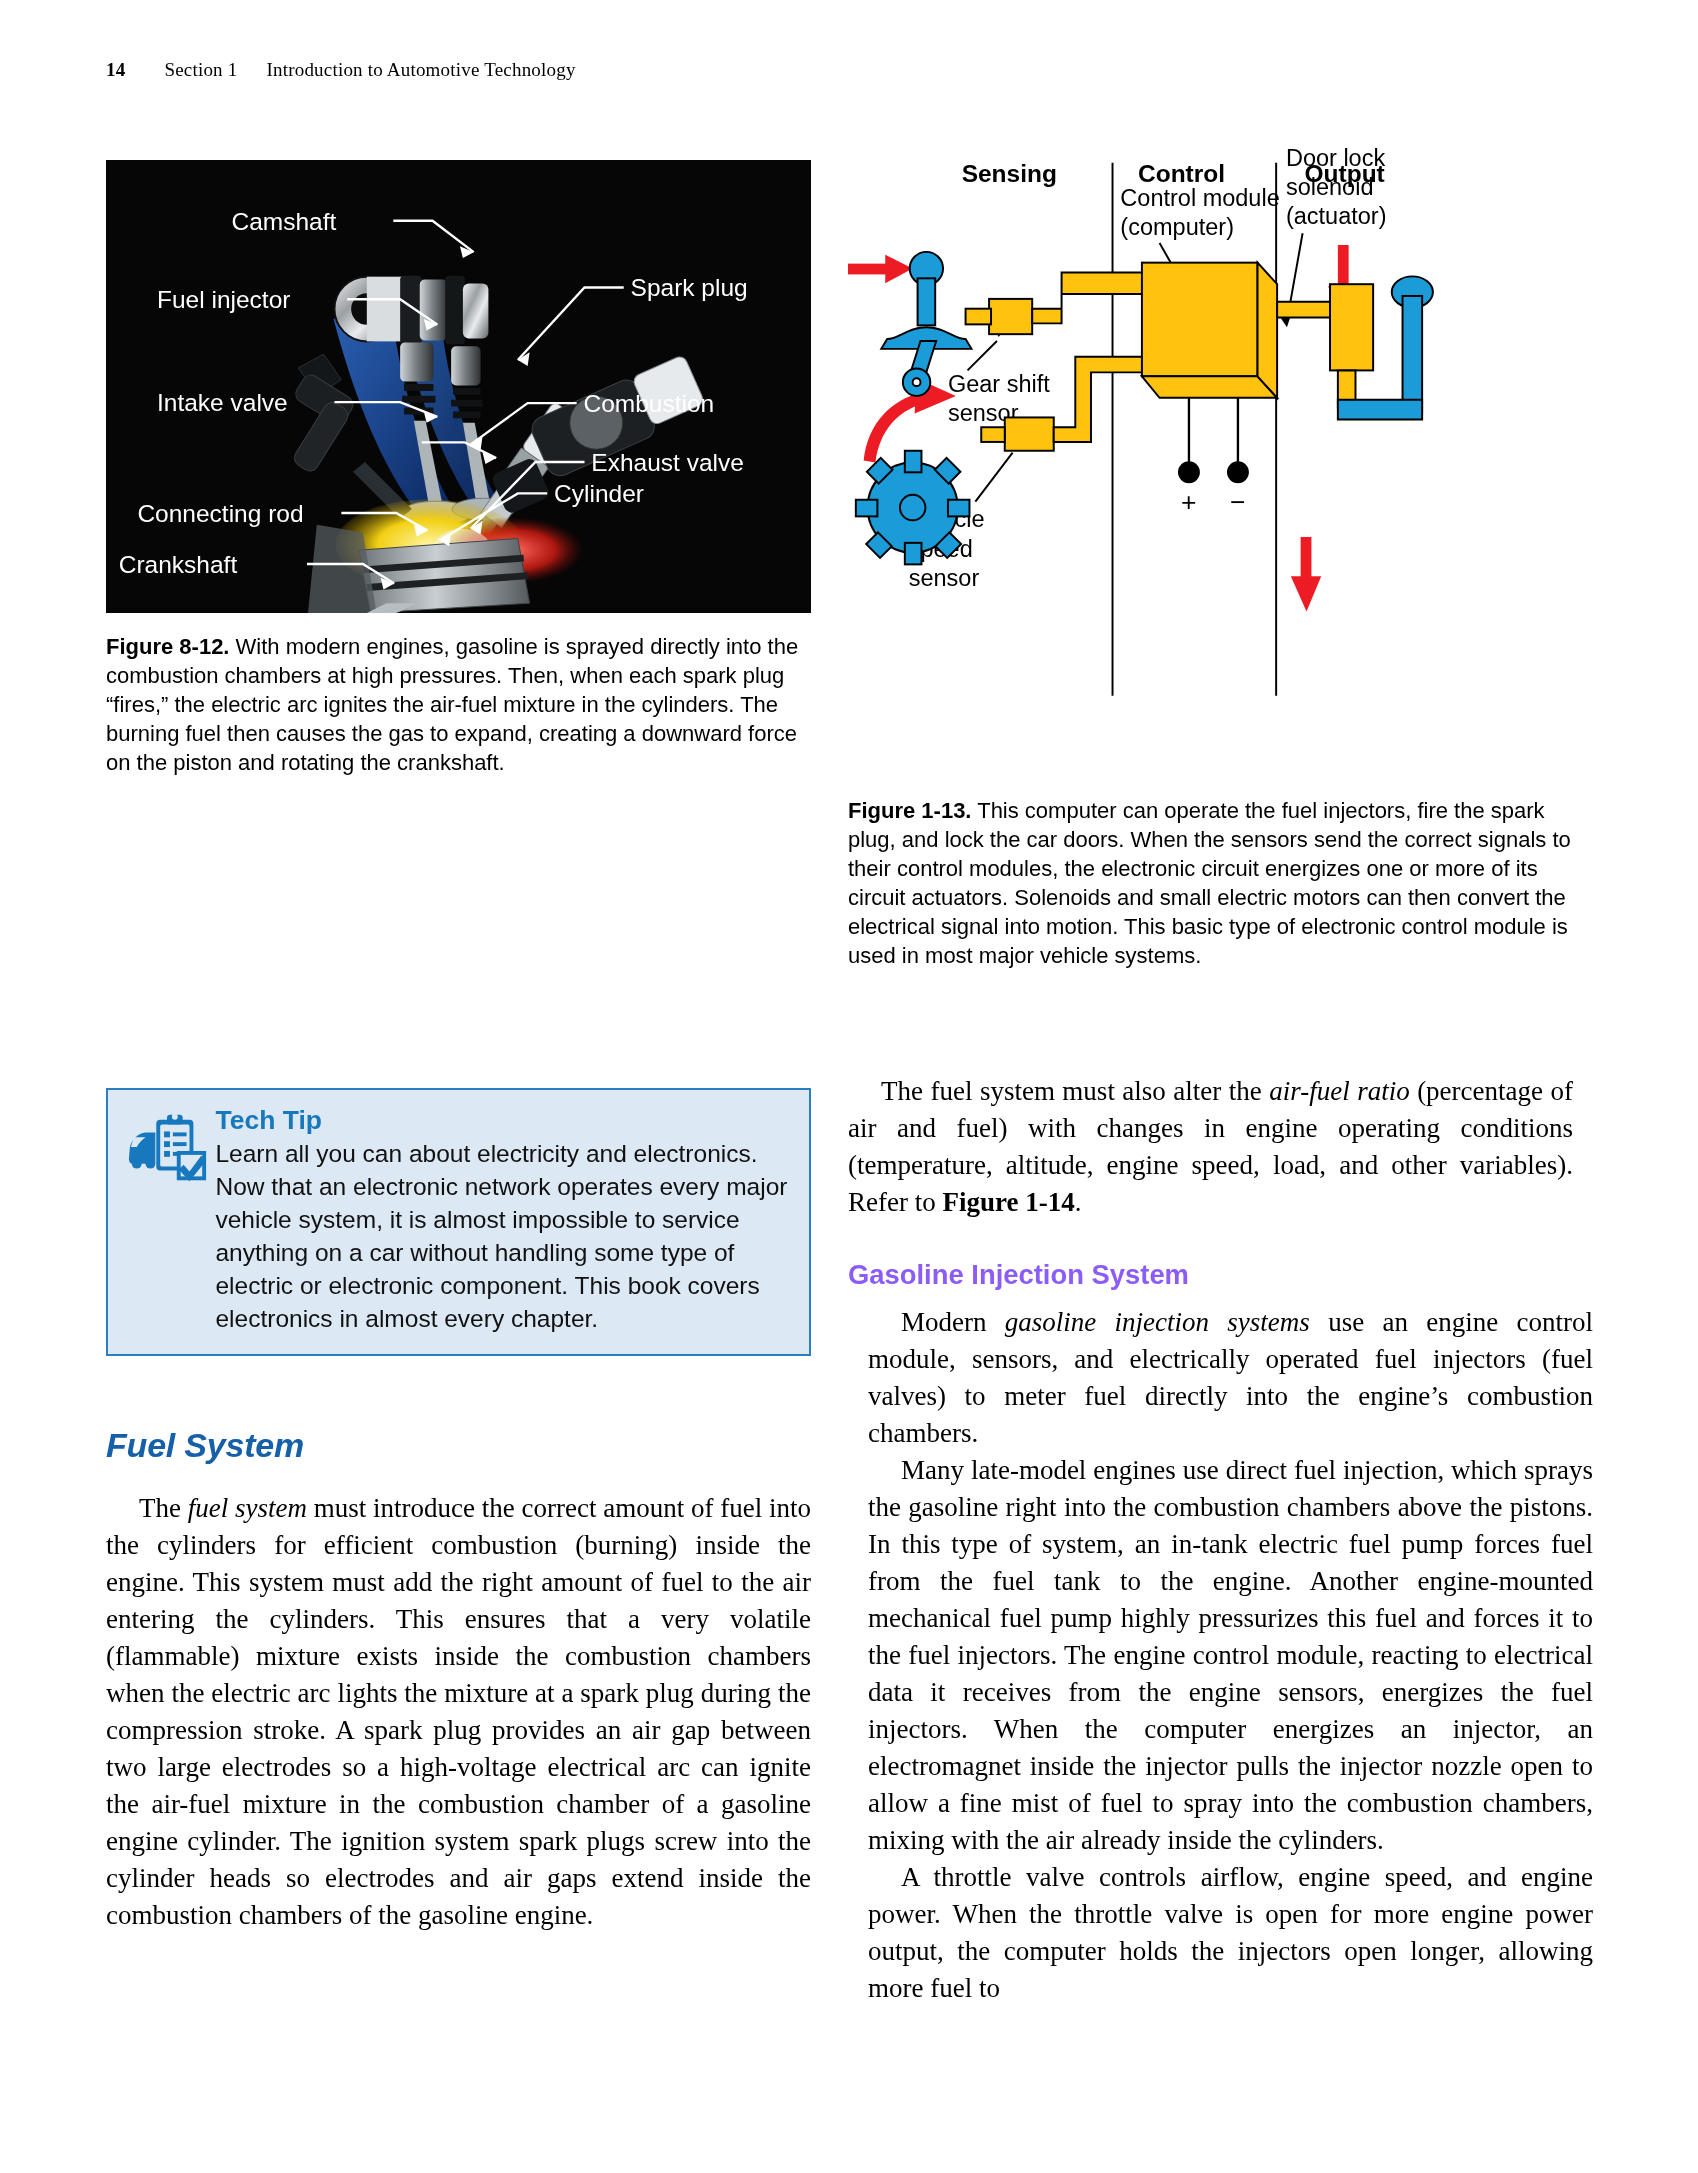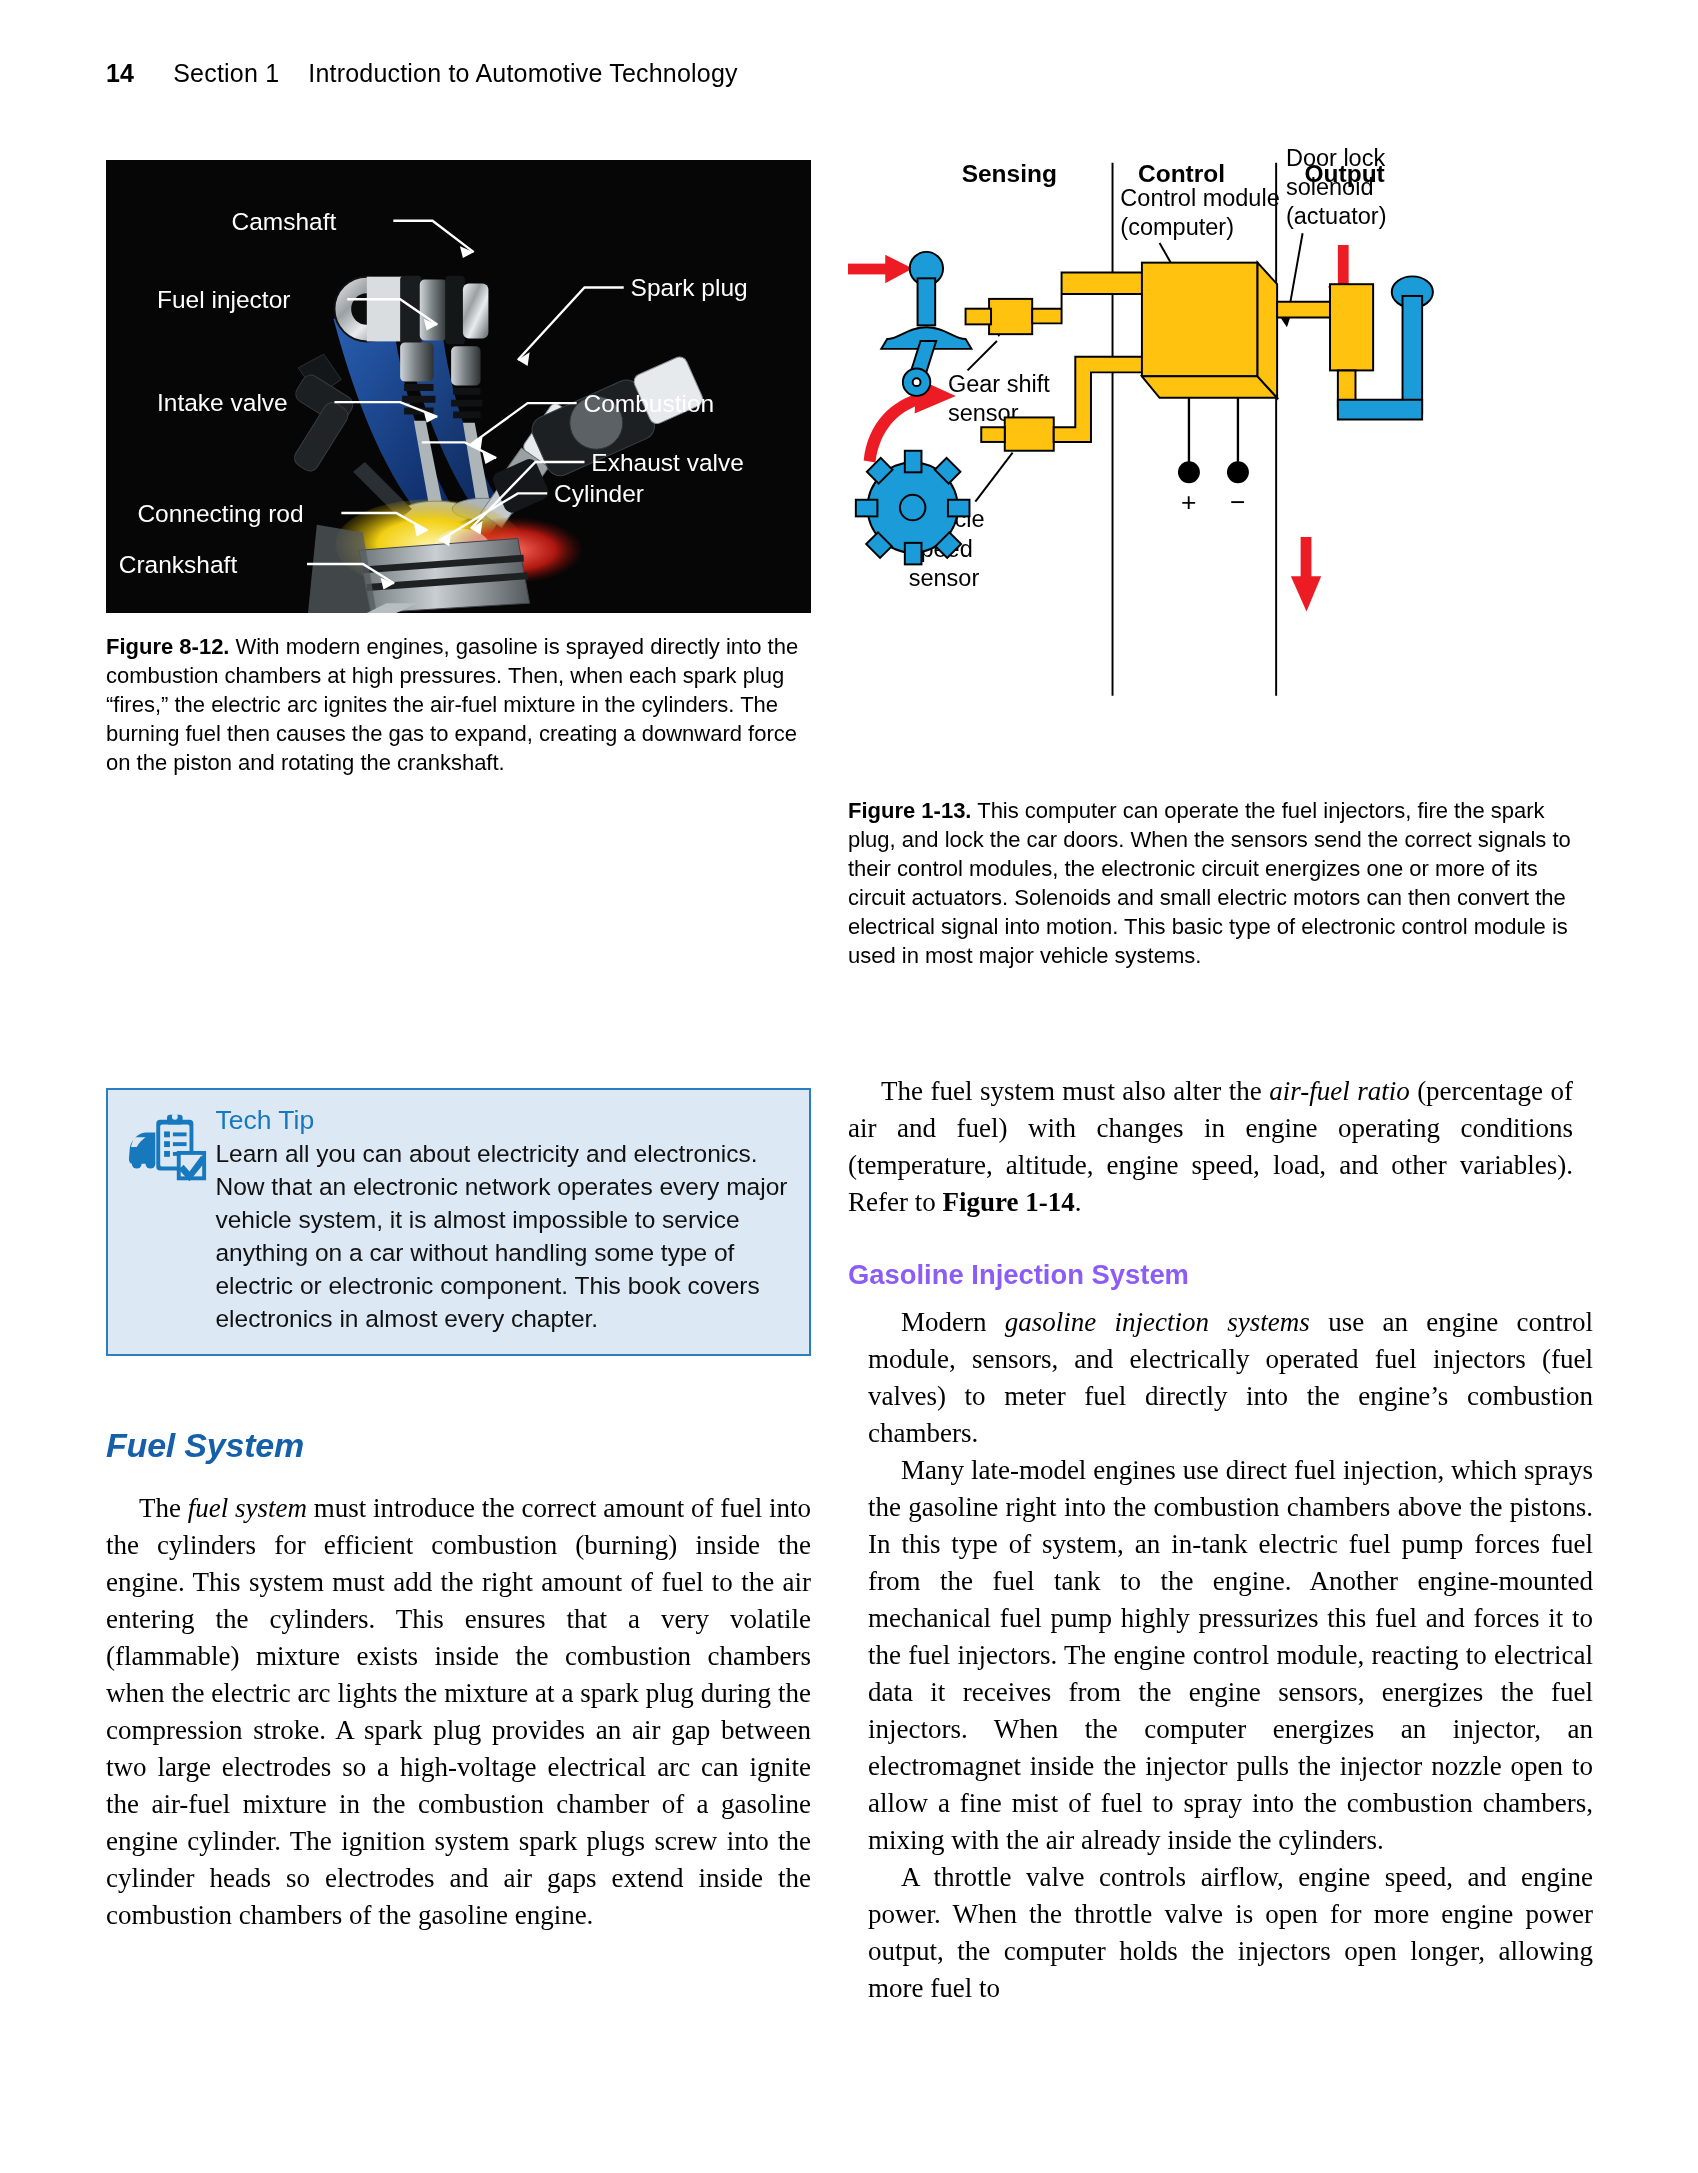--- a/index.html
+++ b/index.html
@@ -2,22 +2,22 @@
 <html><head>
 <meta charset="utf-8">
 <style>
   html,body{margin:0;padding:0;background:#fff;}
   body{width:1699px;height:2174px;position:relative;font-family:"Liberation Serif",serif;color:#000;
        -webkit-font-smoothing:antialiased;}
 
   .page{position:absolute;inset:0;}
 
   
-  .runhead{position:absolute;left:106px;top:59px;font-family:Liberation Sans, sans-serif;
-           font-size:25px;letter-spacing:0.2px;white-space:nowrap;}
+  .runhead{position:absolute;left:106px;top:59px;font-family:Liberation Serif, serif;
+           font-size:19px;letter-spacing:0.2px;white-space:nowrap;}
   .runhead .pg{font-weight:bold;margin-right:39px;}
   .runhead .sec{margin-right:29px;}
 
   
   .photo{position:absolute;left:106px;top:160px;width:705px;height:453px;background:#050505;overflow:hidden;}
   .photo svg{position:absolute;left:0;top:0;}
 
   
   .caption{font-family:"Liberation Sans",sans-serif;font-size:22px;line-height:29px;
            text-align:left;color:#000;}
@@ -34,21 +34,21 @@
   .body b{font-weight:bold;}
 
   .lead-left{position:absolute;left:106px;top:867px;width:705px;}
 
   
   .techtip{position:absolute;left:106px;top:1088px;width:705px;box-sizing:border-box;
            background:#dce8f4;border:2px solid #2a7fc0;padding:13.7px 17.6px 19.6px 17.6px;
            display:flex;align-items:flex-start;}
   .tt-icon{width:84px;min-width:84px;height:84px;margin-right:5.9px;margin-top:3.9px;}
   .tt-body{flex:1;font-family:"Liberation Sans",sans-serif;font-size:24.5px;line-height:33px;color:#111;}
-  .tt-title{color:#1878bd;font-weight:normal;font-size:26.5px;line-height:32px;margin-bottom:1px;}
+  .tt-title{color:#1878bd;font-weight:bold;font-size:26.5px;line-height:32px;margin-bottom:1px;}
 
   
   .head-blue{position:absolute;left:106px;top:1426px;width:705px;
              font-family:"Liberation Sans",sans-serif;font-weight:bold;font-style:italic;
              font-size:34px;color:#1560a8;letter-spacing:-0.2px;}
   .fs-body{position:absolute;left:106px;top:1490px;width:705px;}
 
   
   .r-para1{position:absolute;left:848px;top:1073px;width:725px;}
   .head-black{position:absolute;left:848px;top:1259px;width:725px;

